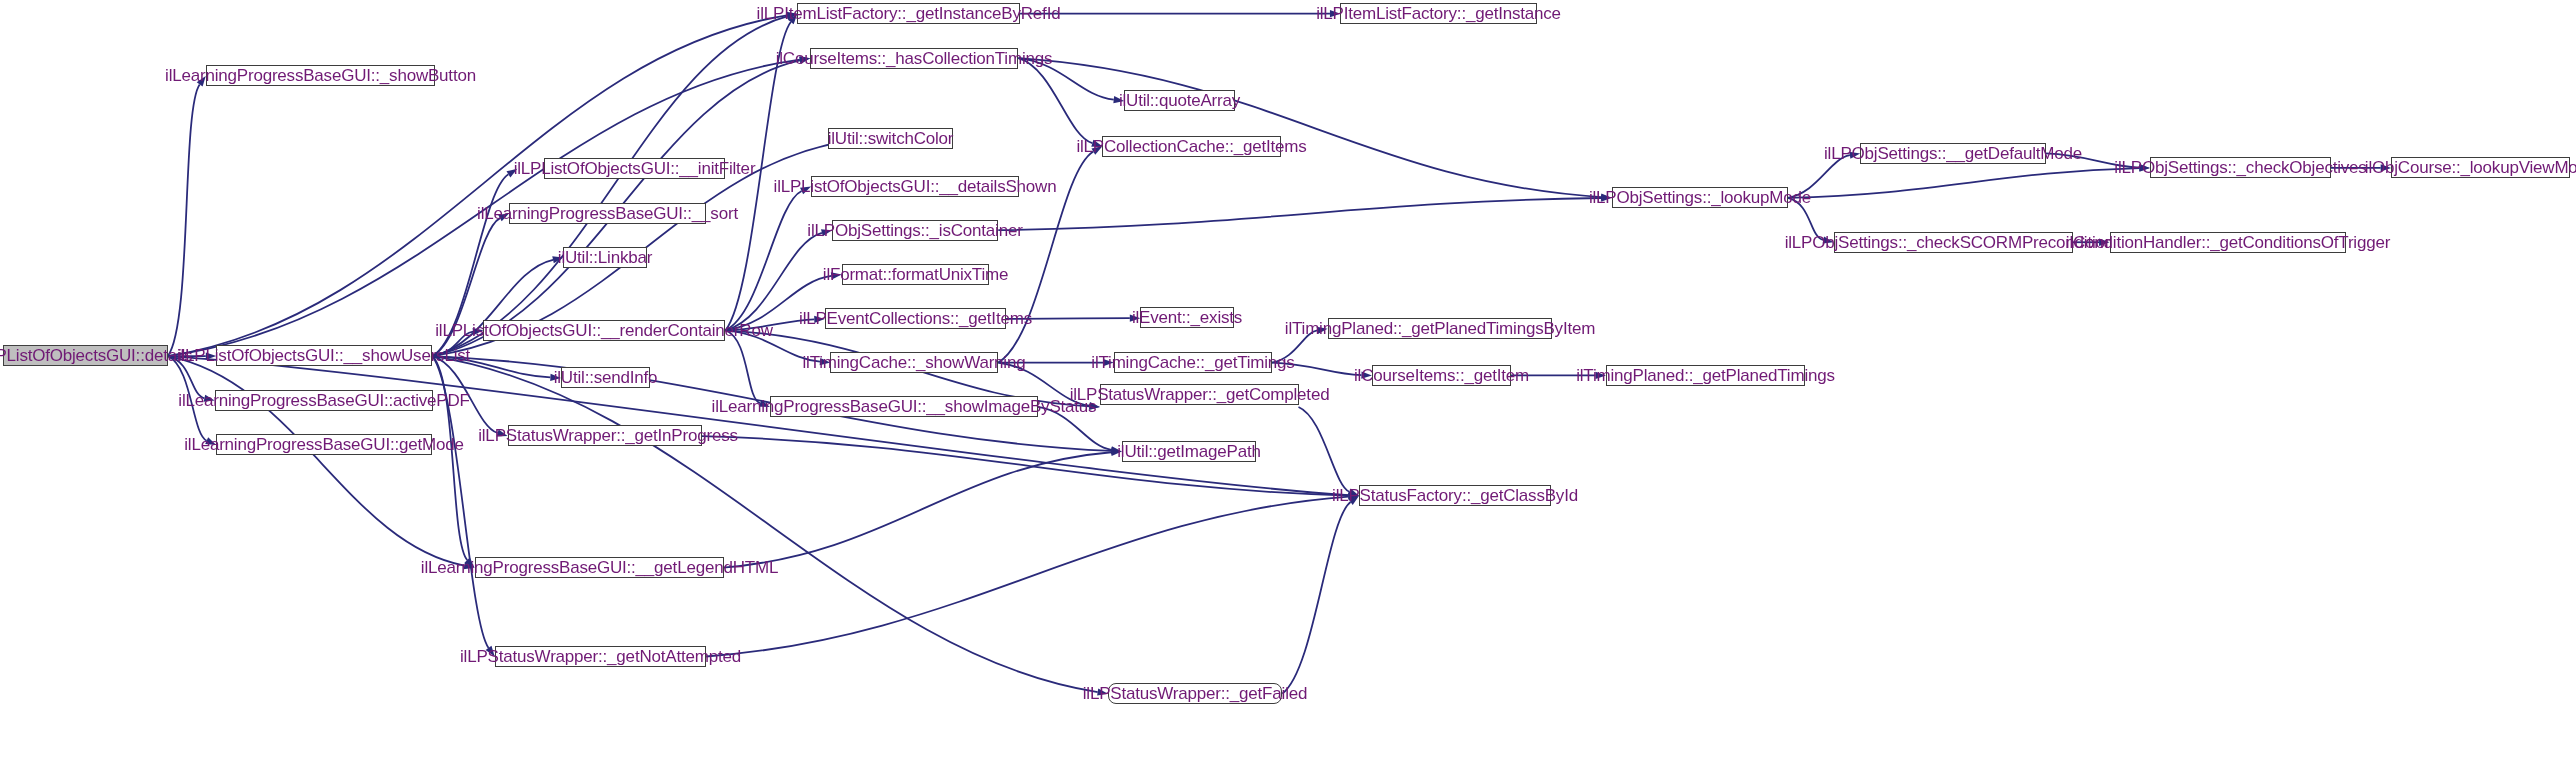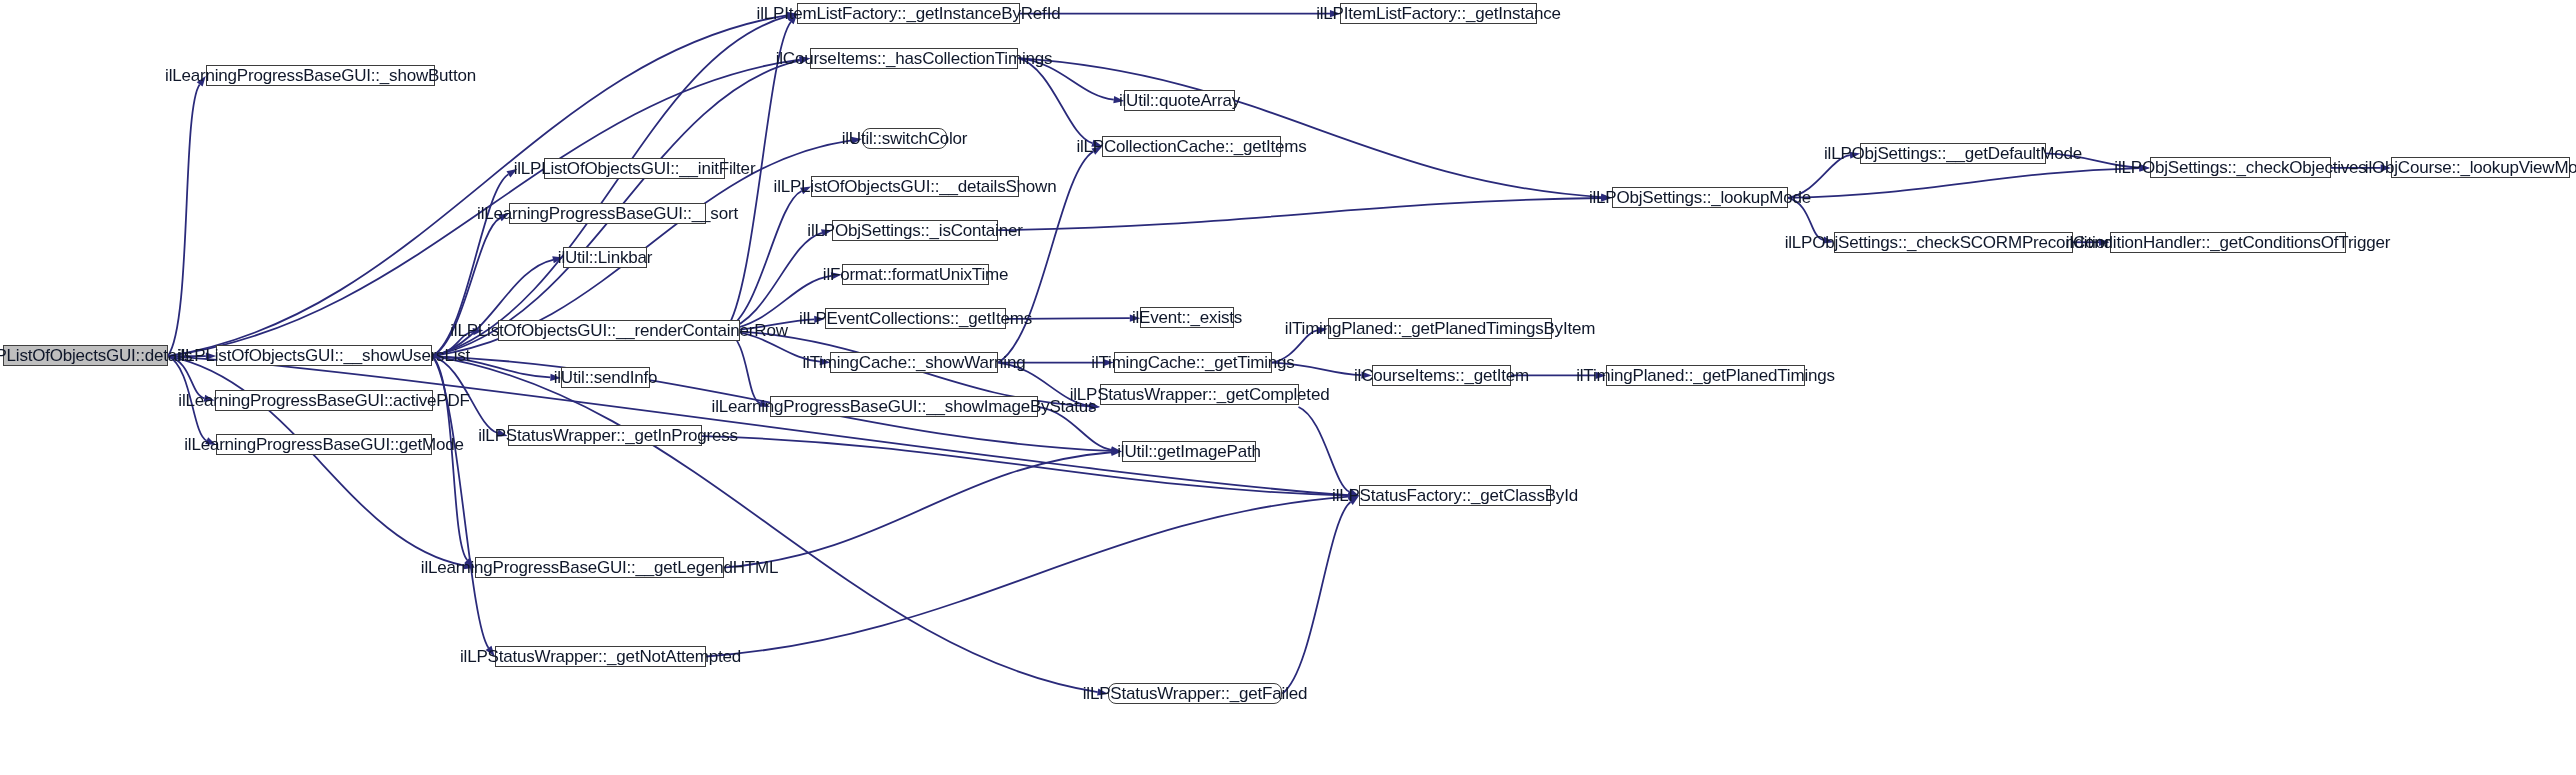--- a/index.html
+++ b/index.html
@@ -1,21 +1,21 @@
 <!DOCTYPE html>
 <html style="font-size:13px"><head>
 <meta charset="utf-8">
 <style>
   html,body{margin:0;padding:0;background:#ffffff;}
   body{font-family:"Liberation Sans",sans-serif;}
   #canvas{position:relative;width:2576px;height:776px;background:#fff;overflow:hidden;}
   svg#edges{position:absolute;left:0;top:0;width:2576px;height:776px;}
   .node{position:absolute;box-sizing:border-box;border:1.6px solid #3d3d3d;background:#ffffff;
         display:flex;align-items:center;justify-content:center;white-space:nowrap;
-        font-family:"Liberation Sans",sans-serif;font-size:17px;color:#0f172a;letter-spacing:-0.2px;}
+        font-family:"Liberation Sans",sans-serif;font-size:17px;color:#701a75;letter-spacing:-0.2px;}
   .node.root{background:#bfbfbf;border-color:#404040;}
   .edge{fill:none;stroke:#2a2a7a;stroke-width:2.2;}
   .arrowfill{fill:#2a2a7a;}
 </style>
 </head>
 <body>
 
 <div id="canvas">
   <svg id="edges" viewBox="0 0 3192 961" preserveAspectRatio="none">
       <path d="M 208,441 C 238,399.36 225,135.64 247.4008358944533,104.54763977849882" class="edge"></path>
@@ -143,42 +143,42 @@
       </div>
       <div class="node" style="left: 544px; top: 158px; width: 181px; height: 21px;">
         <span>ilLPListOfObjectsGUI::__initFilter</span>
       </div>
       <div class="node" style="left: 509px; top: 203px; width: 197px; height: 21px;">
         <span>ilLearningProgressBaseGUI::__sort</span>
       </div>
       <div class="node" style="left: 563px; top: 247px; width: 84px; height: 21px;">
         <span>ilUtil::Linkbar</span>
       </div>
-      <div class="node" style="left: 483px; top: 320px; width: 242px; height: 21px; margin-left: 15px;">
+      <div class="node" style="left: 483px; top: 320px; width: 242px; height: 21px;">
         <span>ilLPListOfObjectsGUI::__renderContainerRow</span>
       </div>
       <div class="node" style="left: 561px; top: 367px; width: 89px; height: 21px;">
         <span>ilUtil::sendInfo</span>
       </div>
       <div class="node" style="left: 508px; top: 425px; width: 194px; height: 21px; padding-left: 6px;">
         <span>ilLPStatusWrapper::_getInProgress</span>
       </div>
       <div class="node" style="left: 475px; top: 557px; width: 249px; height: 21px;">
         <span>ilLearningProgressBaseGUI::__getLegendHTML</span>
       </div>
       <div class="node" style="left: 495px; top: 646px; width: 211px; height: 21px;">
         <span>ilLPStatusWrapper::_getNotAttempted</span>
       </div>
       <div class="node" style="left: 797px; top: 3.2px; width: 223px; height: 21px;">
         <span>ilLPItemListFactory::_getInstanceByRefId</span>
       </div>
       <div class="node" style="left: 810px; top: 48px; width: 208px; height: 21px;">
         <span>ilCourseItems::_hasCollectionTimings</span>
       </div>
-      <div class="node" style="left: 862px; top: 128px; width: 85px; height: 21px; border-radius: 8px;">
+      <div class="node" style="left: 828px; top: 128px; width: 125px; height: 21px;">
         <span>ilUtil::switchColor</span>
       </div>
       <div class="node" style="left: 811px; top: 176px; width: 208px; height: 21px;">
         <span>ilLPListOfObjectsGUI::__detailsShown</span>
       </div>
       <div class="node" style="left: 832px; top: 220px; width: 166px; height: 21px;">
         <span>ilLPObjSettings::_isContainer</span>
       </div>
       <div class="node" style="left: 842px; top: 264px; width: 147px; height: 21px;">
         <span>ilFormat::formatUnixTime</span>

